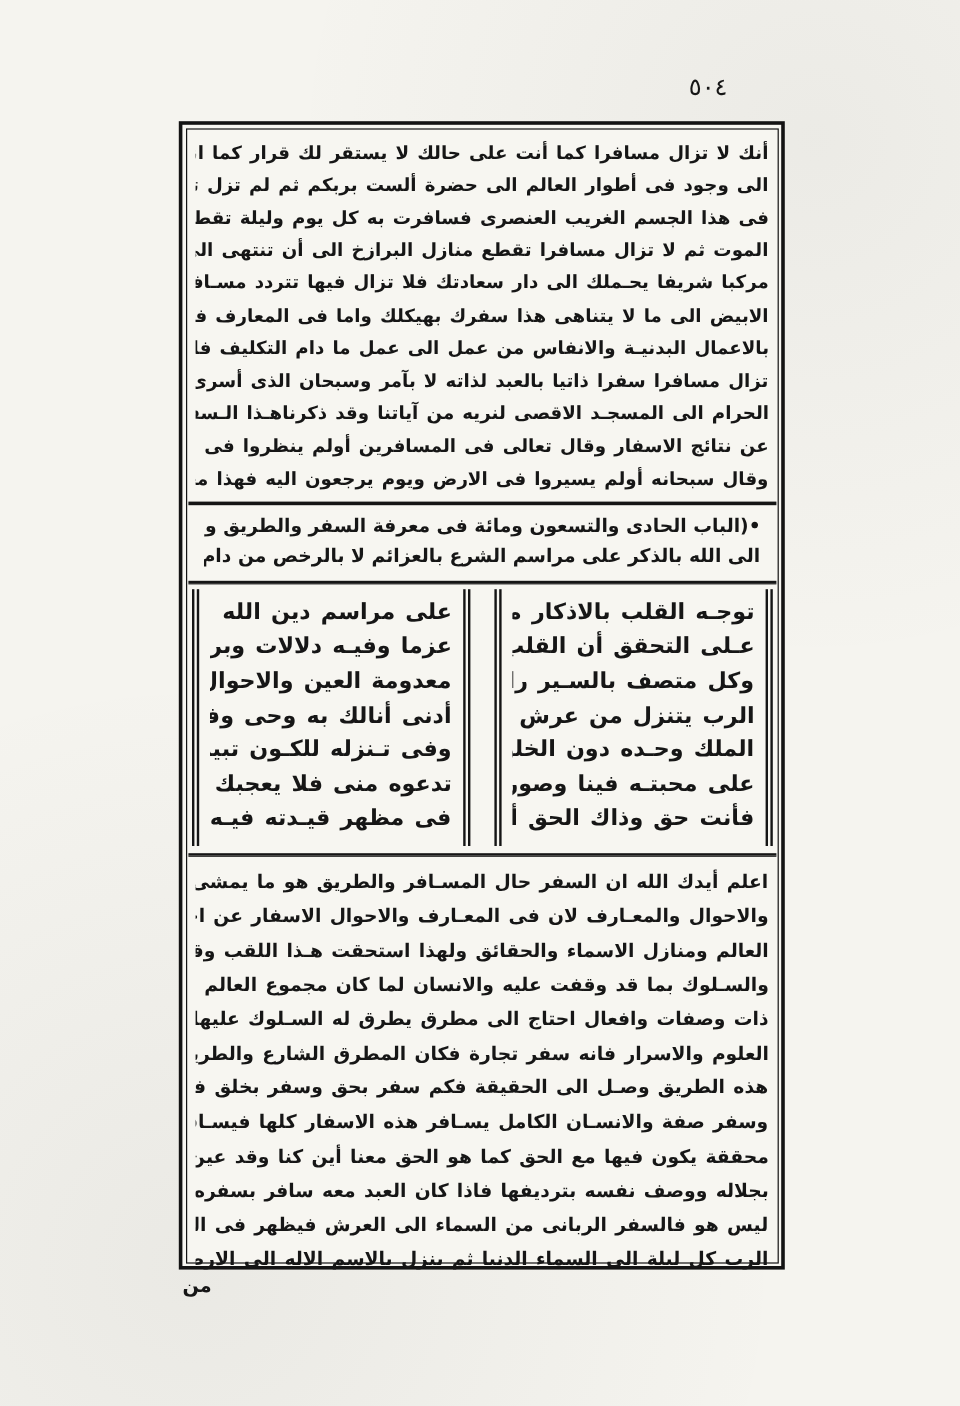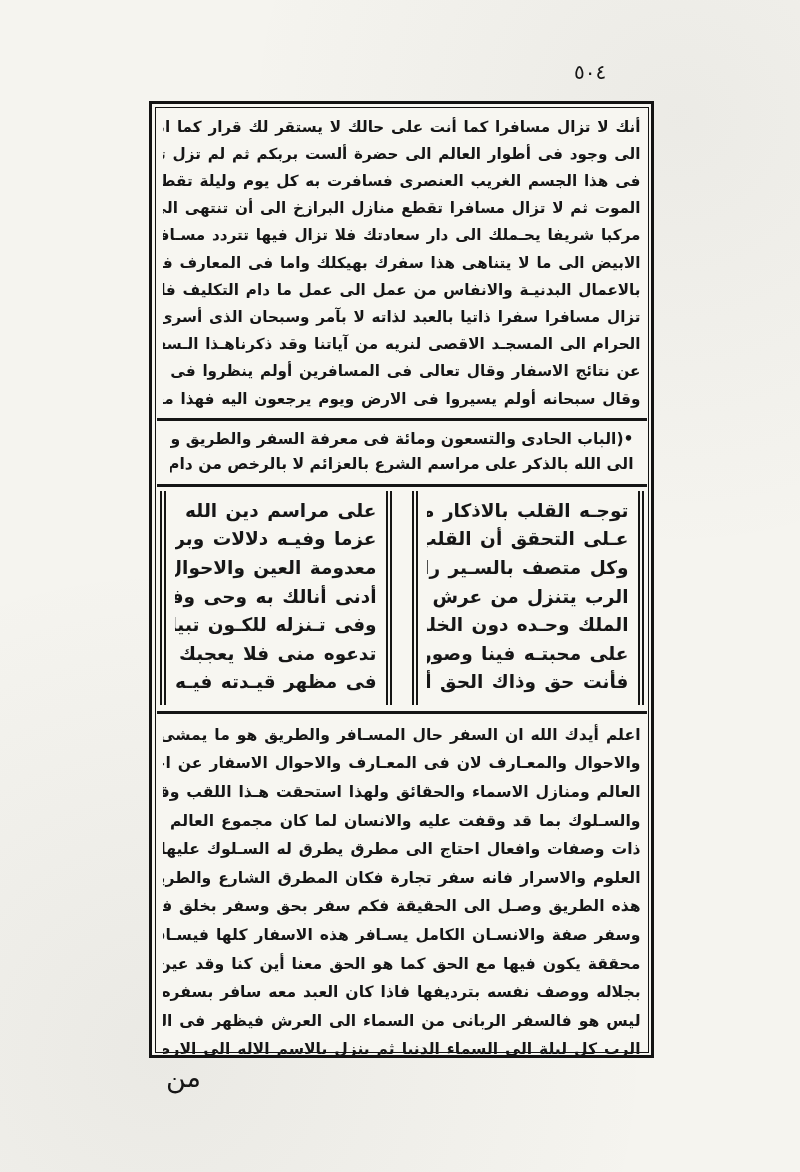--- a/index.html
+++ b/index.html
@@ -42,22 +42,22 @@
     padding:3px 4px 5px 4px;flex:0 0 auto;
   }
   .poem-col{
     width:232px;box-sizing:border-box;
     border-right:6px double #151515;border-left:6px double #151515;
     padding:6px 9px 8px 9px;
   }
   .poem .t-line{font-size:18.5px;line-height:28.6px;word-spacing:2px;}
   .closing .t-line{font-size:15.6px;line-height:28.6px;word-spacing:1.5px;}
   .catchword{
-    position:absolute;left:166px;top:1062px;
-    font-size:27px;font-weight:normal;direction:rtl;
+    position:absolute;left:152px;top:1062px;
+    font-size:16px;font-weight:bold;direction:rtl;
   }
 </style>
 </head>
 <body>
 
 <div class="scan-noise"></div>
 
 <div class="folio-number">٥٠٤</div>
 
 <div class="frame">

